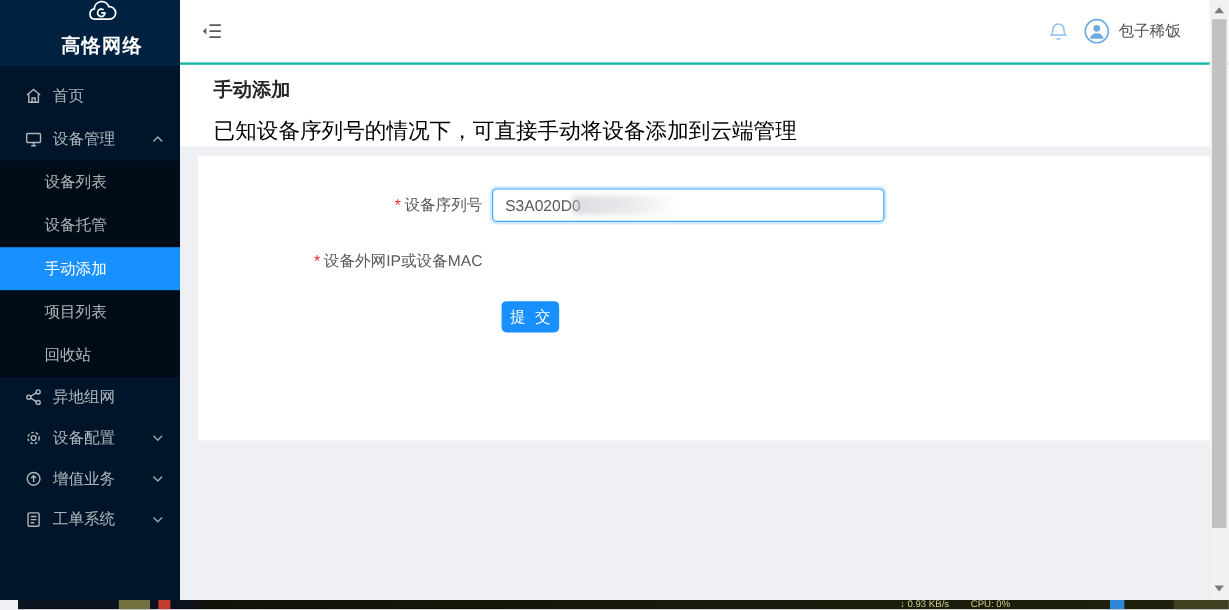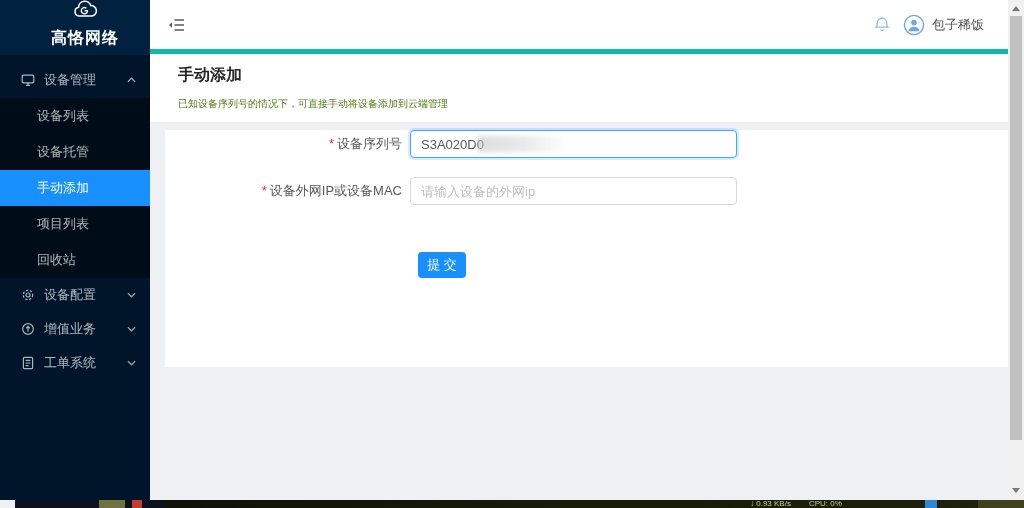--- a/index.html
+++ b/index.html
@@ -16,43 +16,43 @@
   .mi .micon { width:14px; height:14px; margin-right:9px; flex:0 0 14px; color:rgba(255,255,255,0.68); }
   .mi .chev { position:absolute; right:14px; top:50%; margin-top:-3px; width:9px; height:6px; color:rgba(255,255,255,0.6); }
   .mi.group { height:34px; }
   .submenu { background:#000c17; }
   .smi { height:36px; display:flex; align-items:center; padding-left:37px; color:rgba(255,255,255,0.68); font-size:13px; cursor:pointer; background:#000c17; }
   .smi.active { background:#1890ff; color:#fff; }
   svg.icon { display:block; width:100%; height:100%; }
 
   
   .main { position:absolute; left:150px; top:0; right:0; height:500px; background:#eef0f4; }
-  .topbar { position:relative; height:54px; background:#fff; border-bottom:5px solid #14b8a6; display:flex; align-items:center; padding:0 22px 0 18px; }
+  .topbar { position:relative; height:54px; background:#fff; border-bottom:2px solid #14b8a6; display:flex; align-items:center; padding:0 22px 0 18px; }
   .fold-btn { width:17px; height:14px; color:#5a5a5a; cursor:pointer; }
   .topbar-right { margin-left:auto; display:flex; align-items:center; gap:13px; padding-right:18px; }
   .bell { width:16px; height:17px; color:#8fc0ec; cursor:pointer; }
   .userbox { display:flex; align-items:center; gap:7px; cursor:pointer; }
   .avatar { width:22px; height:22px; color:#6ea9e0; }
   .uname { font-size:13px; color:#515151; }
 
   .pageheader { height:68px; background:#fff; padding:11px 28px 0 28px; }
   .ptitle { font-size:16px; color:#262626; font-weight:600; margin-bottom:11px; }
-  .psub { font-size:10px; color:#4d7c0f; }
-
-  .card { margin:8px 15px 0 15px; height:237px; background:#fff; }
+  .psub { font-size:18px; color:#000000; }
+
+  .card { margin:8px 15px 0 15px; height:237px; background:#fff; padding-top:27px; }
   .frow { display:flex; align-items:center; height:28px; margin-bottom:19px; }
   .flabel { width:245px; text-align:right; padding-right:8px; font-size:13px; color:#595959; white-space:nowrap; }
   .req { color:#f5222d; margin-right:3px; font-size:13px; }
   .inwrap { position:relative; width:327px; }
   .tinput { width:327px; height:28px; border:1px solid #d9d9d9; border-radius:4px; padding:0 10px; font-size:13px; color:#595959; outline:none; background:#fff; font-family:inherit; }
   .tinput::placeholder { color:#bfbfbf; }
   .tinput.focused { border-color:#40a9ff; box-shadow:0 0 0 2px rgba(24,144,255,0.18); }
   .smudge { position:absolute; left:67px; top:6px; width:86px; height:16px; background:linear-gradient(90deg, rgba(190,193,198,0.55), rgba(225,227,230,0.75) 55%, rgba(245,245,247,0.1)); border-radius:3px; filter:blur(2.2px); pointer-events:none; }
   .alert { margin-left:253px; width:327px; height:26px; background:#fffbe6; border:1px solid #ffe58f; border-radius:4px; display:flex; align-items:center; padding:0 14px; font-size:13px; color:#595959; margin-bottom:29px; }
-  .submit { margin-left:253px; width:48px; height:26px; background:#1890ff; color:#fff; border:none; border-radius:4px; font-size:13px; cursor:pointer; font-family:Liberation Sans, sans-serif;margin-top:28px; }
+  .submit { margin-left:253px; width:48px; height:26px; background:#1890ff; color:#fff; border:none; border-radius:4px; font-size:13px; cursor:pointer; font-family:Liberation Mono, monospace; }
 
   
   .sbar { position:absolute; right:0; top:0; width:16px; height:500px; background:#f1f1f1; z-index:10; }
   .sb-thumb { position:absolute; left:2px; top:16px; width:12px; height:424px; background:#c1c1c1; cursor:pointer; }
   .sb-up { position:absolute; left:4px; top:6px; width:0; height:0; border-left:4px solid transparent; border-right:4px solid transparent; border-bottom:5px solid #7a7a7a; cursor:pointer; }
   .sb-down { position:absolute; left:4px; bottom:7px; width:0; height:0; border-left:4px solid transparent; border-right:4px solid transparent; border-top:5px solid #7a7a7a; cursor:pointer; }
 
   
   .taskbar { position:absolute; left:15px; bottom:0; width:1024px; height:8px; background:linear-gradient(90deg,#0b111e 0,#0b111e 14%,#10120a 15%,#181a0a 55%,#20220c 100%); z-index:20; overflow:hidden; cursor:pointer; }
   .tseg { position:absolute; top:0; height:8px; }
@@ -70,20 +70,30 @@
           <path d="M7 16 a4.4 4.4 0 0 1-.4-8.7 A6.2 6.2 0 0 1 18.7 5.6 A4.6 4.6 0 0 1 19.6 16 Z"></path>
           <path d="M15.5 10.7 a3.1 3.1 0 1 1-1.1-2.4" stroke-width="1.4"></path>
           <path d="M12.4 10.7 h3.6" stroke-width="1.4"></path>
         </svg>
       </span>
       <span class="brand">高恪网络</span>
     </div>
 
     <nav class="nav">
 
+      <div class="mi">
+        <span class="micon">
+          <svg class="icon" viewBox="0 0 14 14" fill="none" stroke="currentColor" stroke-width="1.2">
+            <path d="M1.5 6.2 L7 1.6 L12.5 6.2"></path>
+              <path d="M3 5.6 V12.2 H11 V5.6"></path>
+              <path d="M5.7 12.2 V8.6 H8.3 V12.2"></path>
+          </svg>
+        </span>
+        <span>首页</span>
+      </div>
 
       <div class="mi">
         <span class="micon">
           <svg class="icon" viewBox="0 0 14 14" fill="none" stroke="currentColor" stroke-width="1.2">
             <rect x="1.2" y="2.2" width="11.6" height="7.6" rx="1"></rect>
               <path d="M5 12.4 h4 M7 9.8 v2.6"></path>
           </svg>
         </span>
         <span>设备管理</span>
         <span class="chev">
@@ -104,20 +114,31 @@
           <span>手动添加</span>
         </div>
         <div class="smi">
           <span>项目列表</span>
         </div>
         <div class="smi">
           <span>回收站</span>
         </div>
       </div>
 
+      <div class="mi group">
+        <span class="micon">
+          <svg class="icon" viewBox="0 0 14 14" fill="none" stroke="currentColor" stroke-width="1.2">
+            <circle cx="10.8" cy="2.6" r="1.7"></circle>
+              <circle cx="3" cy="7" r="1.7"></circle>
+              <circle cx="10.8" cy="11.4" r="1.7"></circle>
+            <path d="M4.6 6.2 L9.2 3.4 M4.6 7.8 L9.2 10.6"></path>
+          </svg>
+        </span>
+        <span>异地组网</span>
+      </div>
 
       <div class="mi group">
         <span class="micon">
           <svg class="icon" viewBox="0 0 14 14" fill="none" stroke="currentColor" stroke-width="1.2">
             <circle cx="7" cy="7" r="2"></circle>
               <circle cx="7" cy="7" r="4.7" stroke-dasharray="2.3 1.6"></circle>
           </svg>
         </span>
         <span>设备配置</span>
         <span class="chev">
@@ -205,23 +226,20 @@
         <div class="inwrap">
           <input class="tinput focused" type="text" value="S3A020D0" style="">
           <div class="smudge"></div>
         </div>
       </div>
 
       <div class="frow">
         <div class="flabel">
           <span class="req">*</span><span>设备外网IP或设备MAC</span>
         </div>
-        <div class="inwrap">
-          <input class="tinput" type="text" placeholder="请输入设备的外网ip" style="">
-        </div>
       </div>
 
 
       <button class="submit">提 交</button>
 
     </div>
 
     <div class="sbar">
       <div class="sb-up"></div>
       <div class="sb-thumb"></div>

